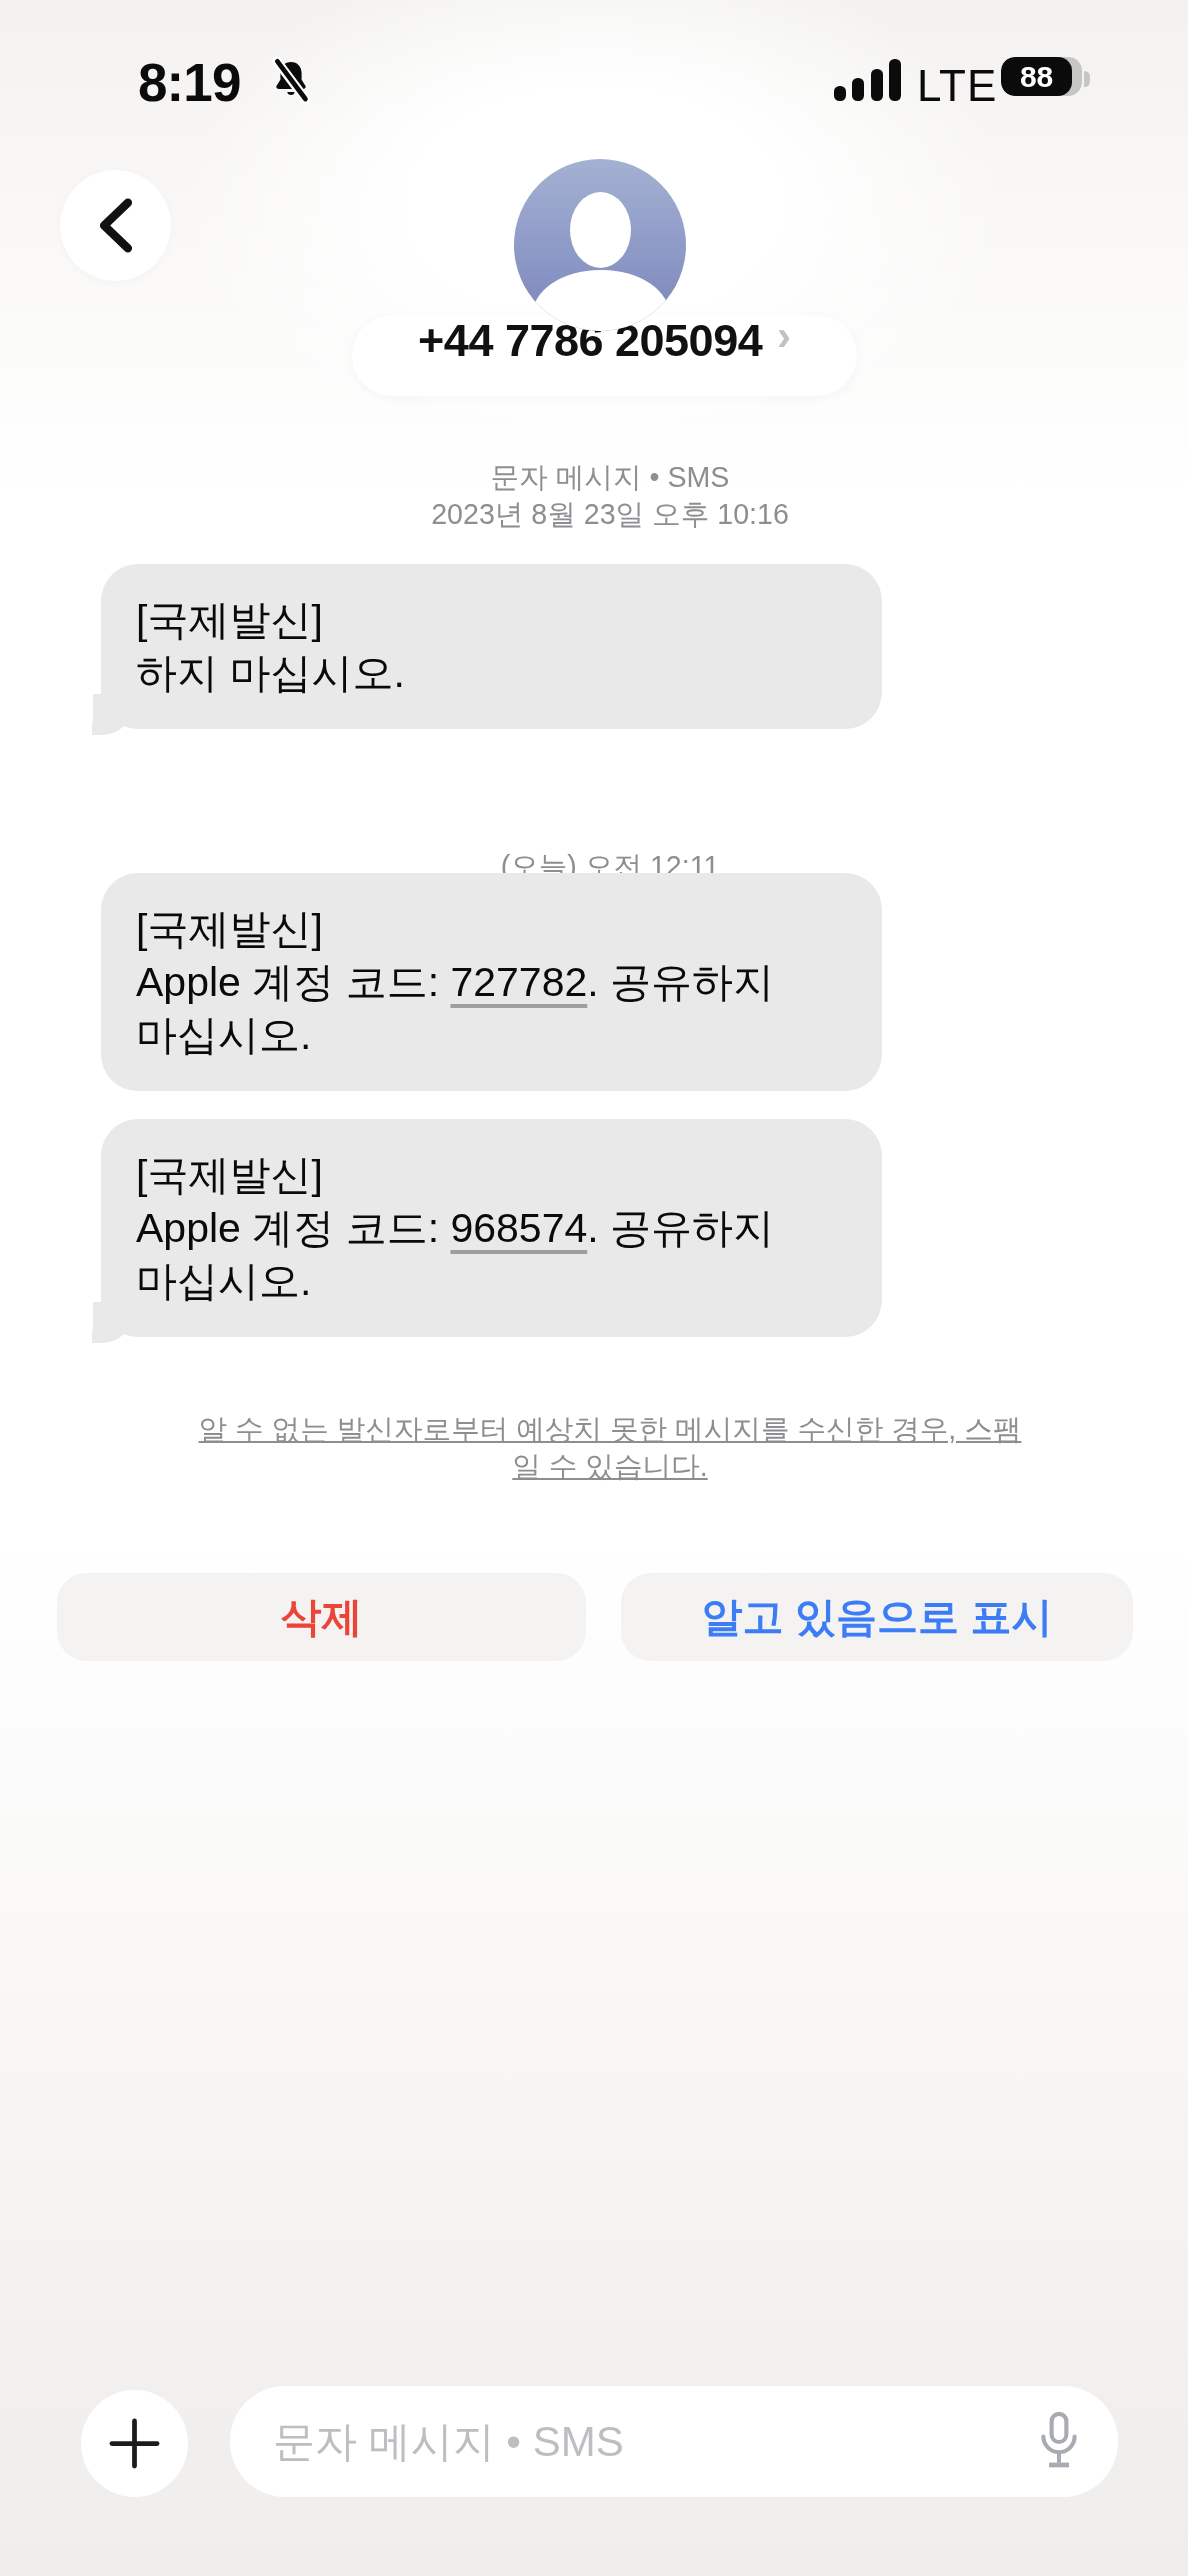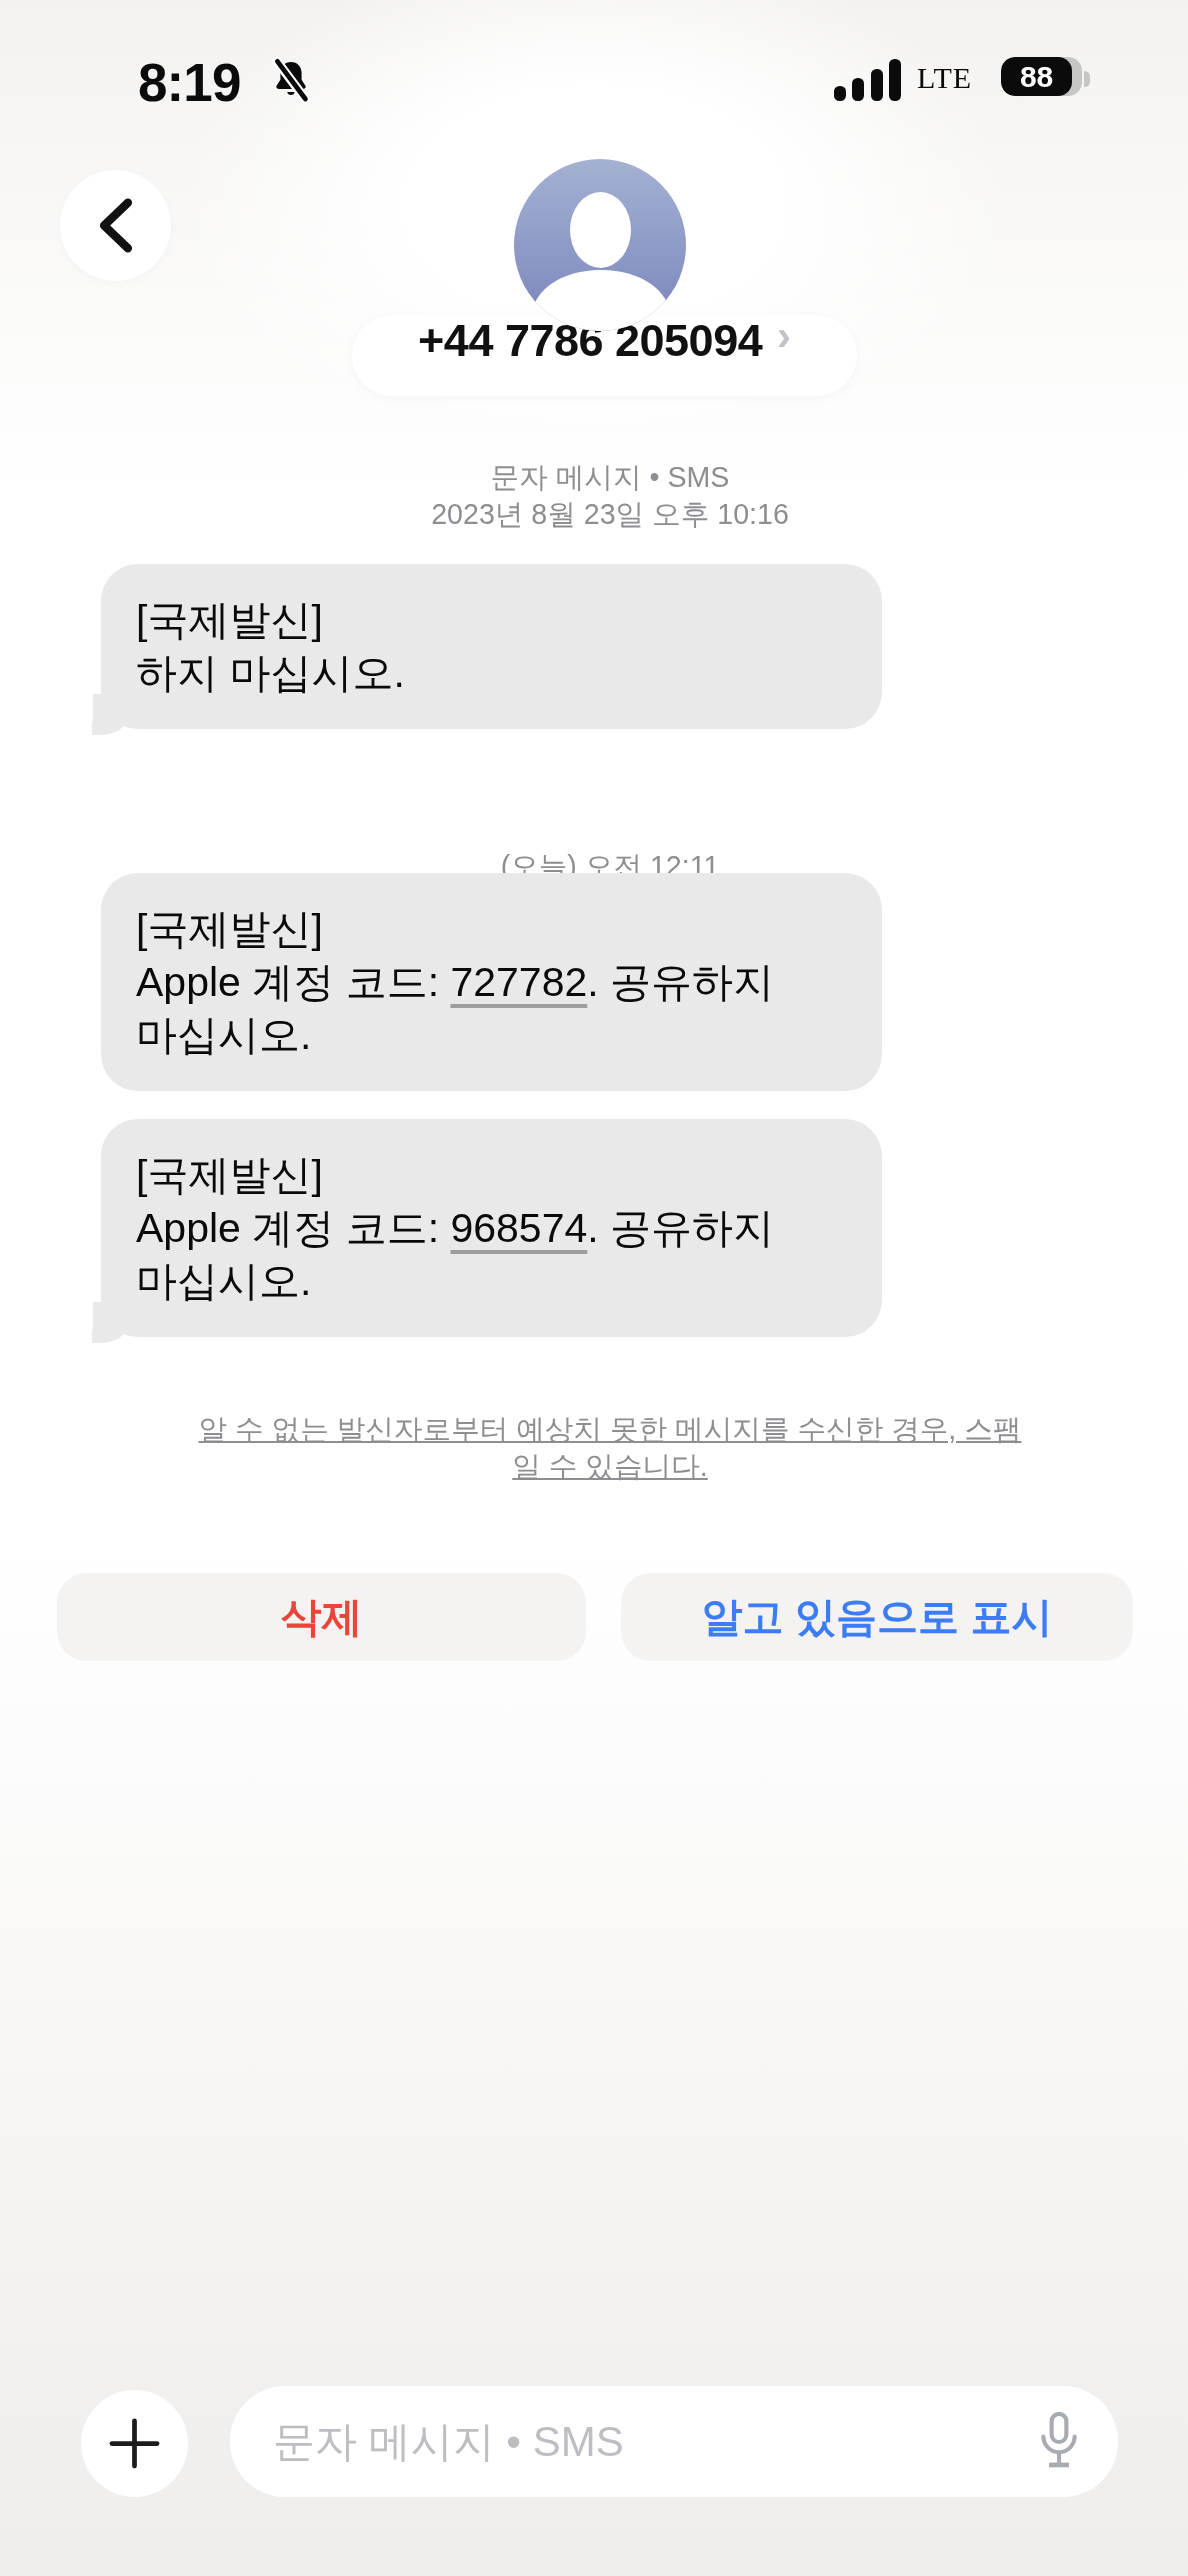--- a/index.html
+++ b/index.html
@@ -9,21 +9,21 @@
     background:linear-gradient(180deg,#F3F2F0 0%,#F8F7F5 7%,#FFFFFF 19%,#FFFFFF 60%,#F9F8F7 76%,#F1F0EE 93%,#EFEEEC 100%);
     padding-left:32px;
   }
   .header-glow{position:absolute;left:180px;top:-55px;width:829px;height:516px;
     background:radial-gradient(closest-side,#FFFFFF 45%,rgba(255,255,255,0) 100%);}
   
   .status-time{position:absolute;left:138px;top:52px;font-size:53px;font-weight:600;color:#0B0B0B;letter-spacing:-0.9px;}
   .bell-icon{position:absolute;left:267px;top:57px;width:48px;height:48px;}
   .signal-icon{position:absolute;left:834px;top:57px;width:68px;height:44px;display:flex;align-items:flex-end;gap:6.4px;}
   .signal-icon i{display:block;width:12px;background:#0B0B0B;border-radius:5.5px;}
-  .status-network{position:absolute;left:917px;top:61px;font-size:30px;font-weight:400;color:#0B0B0B;letter-spacing:0.9px;font-family:Liberation Serif, serif;}
+  .status-network{position:absolute;left:917px;top:61px;font-size:44px;font-weight:400;color:#0B0B0B;letter-spacing:0.9px;}
   .battery{position:absolute;left:1001px;top:57px;width:81px;height:39px;border-radius:14px;background:#C6C6C4;overflow:hidden;}
   .battery-fill{position:absolute;left:0;top:0;bottom:0;width:88%;background:#0B0B0B;border-radius:14px;
     display:flex;align-items:center;justify-content:center;color:#FFFFFF;font-size:30px;font-weight:700;}
   .battery-cap{position:absolute;left:1084px;top:71px;width:6.4px;height:15.7px;background:#C6C6C4;border-radius:0 5.5px 5.5px 0;}
   
   .back-btn{position:absolute;left:60px;top:170px;width:111px;height:111px;border-radius:50%;background:#FFFFFF;
     box-shadow:0 1.8px 9.2px rgba(0,0,0,0.03);display:flex;align-items:center;justify-content:center;}
   .avatar{position:absolute;left:514px;top:159px;width:172px;height:172px;border-radius:50%;overflow:hidden;
     background:linear-gradient(180deg,#A4B1D2 0%,#8D99C6 55%,#7A84BA 100%);z-index:3;}
   .avatar .head{position:absolute;left:56px;top:33px;width:61px;height:76px;background:#FFFFFF;border-radius:50%;}

